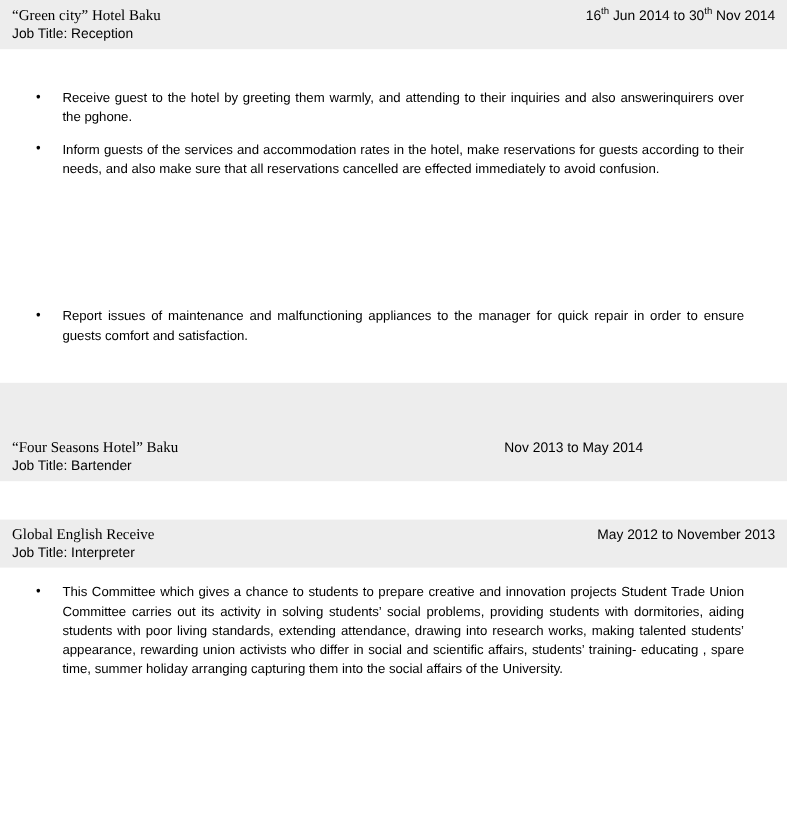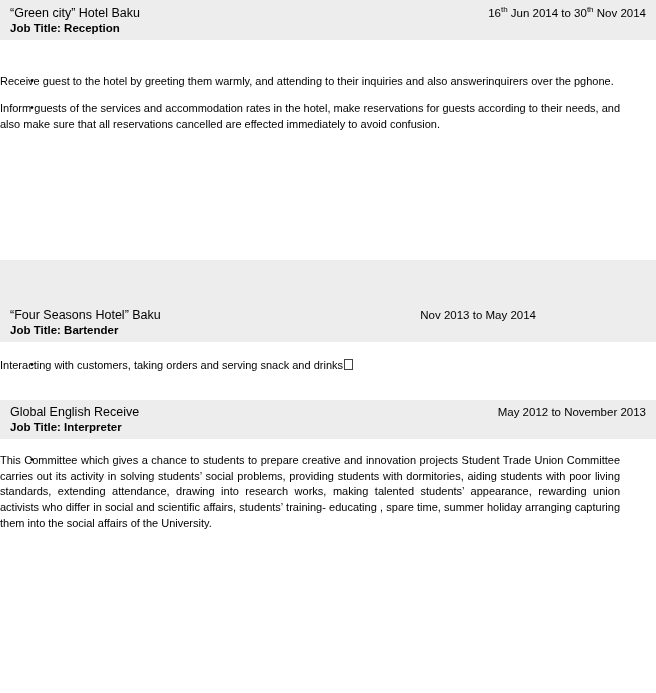--- a/index.html
+++ b/index.html
@@ -32,53 +32,55 @@
   }
   .job-header .row1 {
     display: flex;
     align-items: baseline;
     justify-content: space-between;
   }
   .company {
     font-size: 12.5px;
     color: #000;
     white-space: nowrap;
+    font-family: Liberation Serif, serif;
   }
   .dates {
     font-size: 11.5px;
     color: #000;
     white-space: nowrap;
   }
   .dates sup {
     font-size: 8px;
     vertical-align: super;
   }
   .job-title {
     margin-top: 2px;
     font-size: 11.5px;
   }
   .job-title .lbl {
-    font-weight: bold;
+    font-weight: normal;
     margin-top: 44px;
   }
   .job-title .val {
-    font-weight: bold;
+    font-weight: normal;
   }
   .job-title.bold-all .val {
     font-weight: bold;
   }
 
   
   ul.duties {
     list-style: none;
     margin: 0;
     padding: 0;
   }
   ul.duties li {
     position: relative;
+    padding-left: 52px;
     padding-right: 36px;
     margin-bottom: 11px;
     text-align: justify;
     font-size: 11px;
     line-height: 1.45;
   }
   ul.duties li::before {
     content: "•";
     position: absolute;
     left: 30px;
@@ -125,38 +127,40 @@
 
   <div class="spacer-1"></div>
 
   <ul class="duties">
     <li>Receive guest to the hotel by greeting them warmly, and attending to their inquiries and also answerinquirers over the pghone.</li>
     <li>Inform guests of the services and accommodation rates in the hotel, make reservations for guests according to their needs, and also make sure that all reservations cancelled are effected immediately to avoid confusion.</li>
   </ul>
 
   <div class="gap-big"></div>
 
+  <ul class="duties">
+    <li>Report issues of maintenance and malfunctioning appliances to the manager for quick repair in order to ensure guests comfort and satisfaction.</li>
+  </ul>
 
   <div class="spacer-2"></div>
 
   <div class="job-header">
     <div class="row1">
       <span class="company">“Four Seasons Hotel”  Baku</span>
       <span class="dates" style="margin-right:110px;margin-top:44px;">Nov 2013 to May 2014</span>
     </div>
     <div class="job-title">
       <span class="lbl">Job Title:</span>
       <span class="val">Bartender</span>
     </div>
   </div>
 
   <div class="spacer-3"></div>
 
   <ul class="duties tight">
-    <li><span>Interacting with customers, taking orders and serving snack and drinks</span><span class="missing-box"></span></li>
   </ul>
 
   <div class="spacer-4"></div>
 
   <div class="job-header">
     <div class="row1">
       <span class="company">Global English Receive</span>
       <span class="dates" style="">May 2012 to  November  2013</span>
     </div>
     <div class="job-title bold-all">

